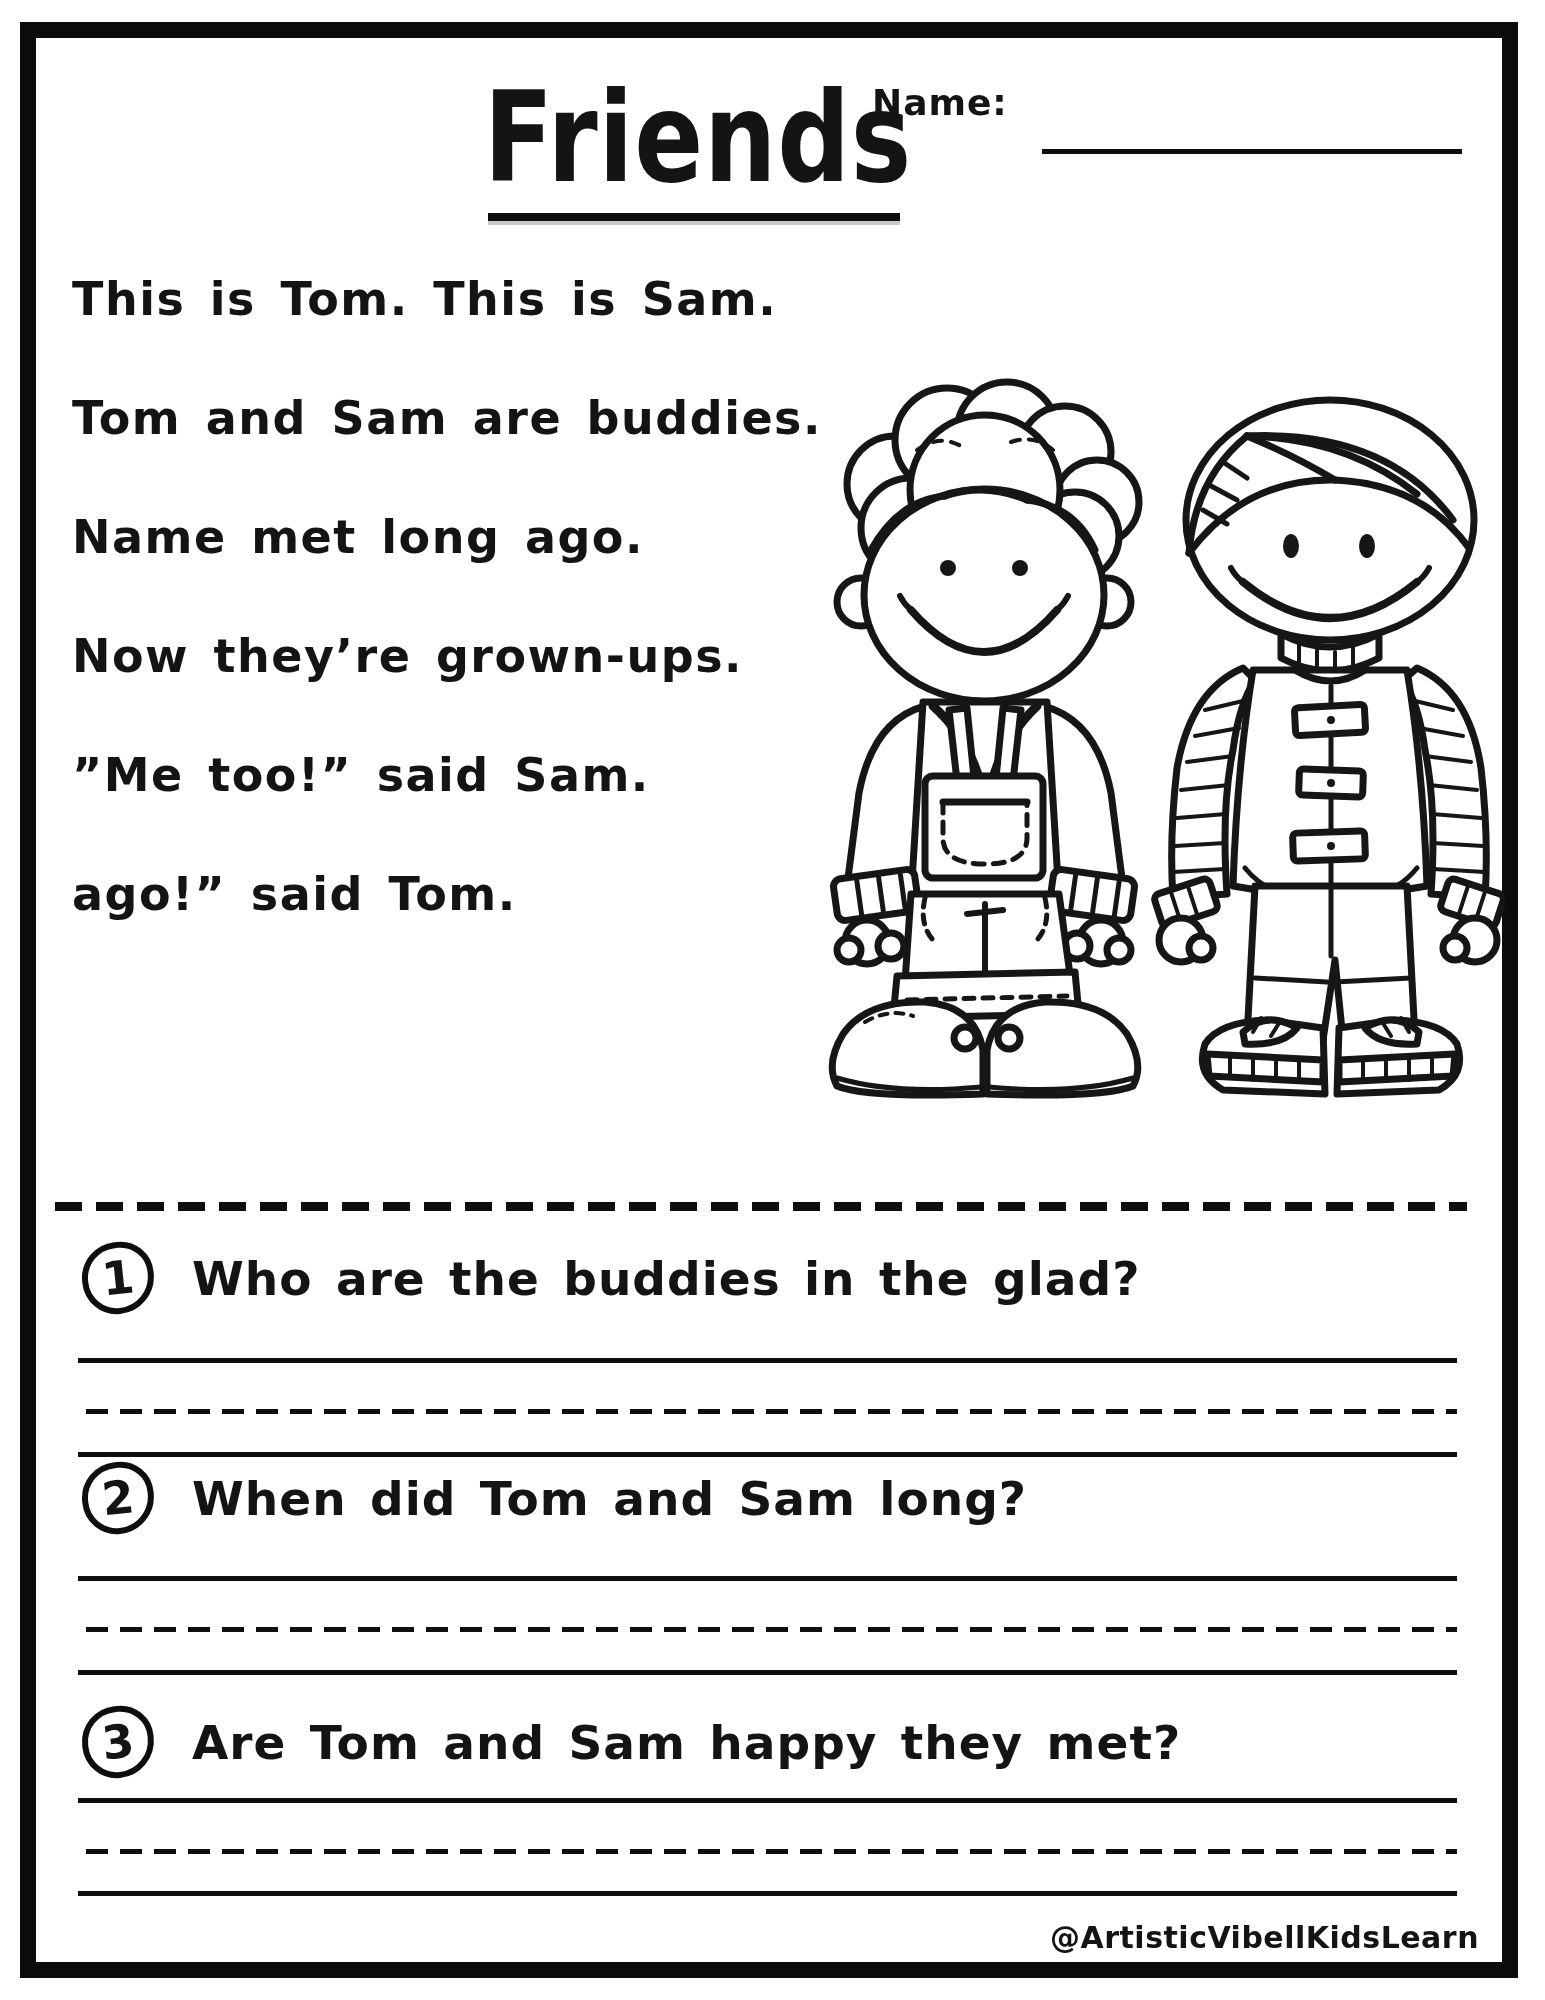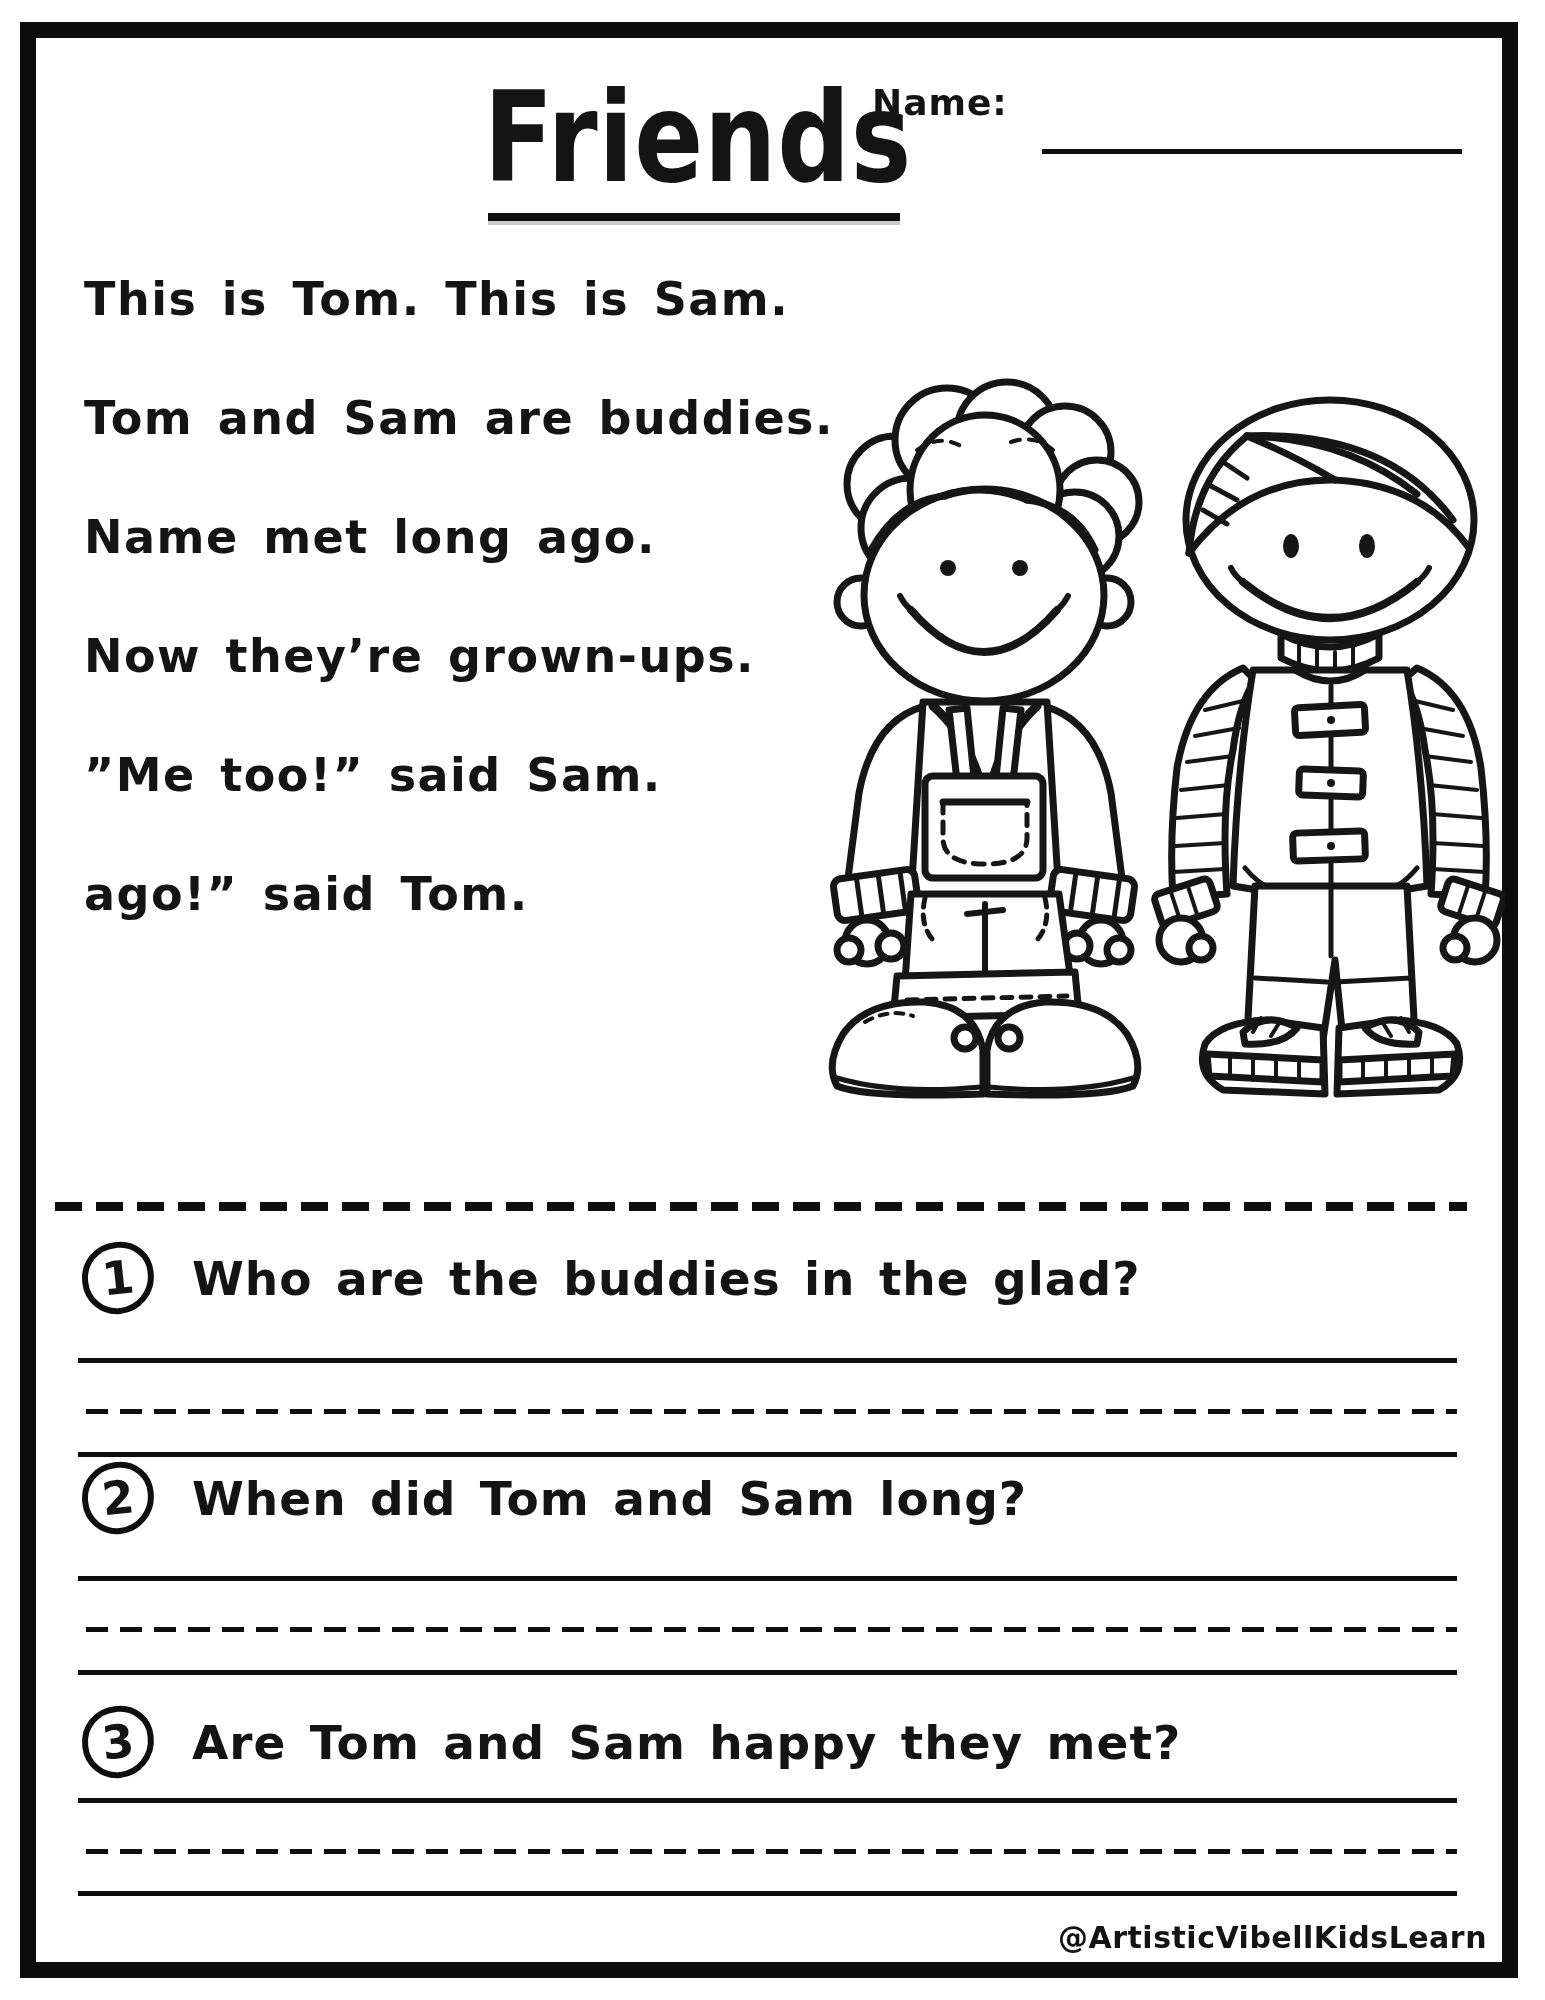--- a/index.html
+++ b/index.html
@@ -14,21 +14,21 @@
            font-size:124px; font-weight:700; letter-spacing:1px;
            transform:scaleX(0.82); transform-origin:center top; white-space:nowrap; }
   .title-underline { position:absolute; left:488px; top:213px; width:412px; height:8px;
            background:#0e0e0e; box-shadow:0 4px 0 #c9c9c9; }
 
   .name-label { position:absolute; left:872px; top:82px; font-size:36px; font-weight:700;
            letter-spacing:1px; }
   .name-line { position:absolute; left:1042px; top:149px; width:420px; height:5px;
            background:#0e0e0e; }
 
-  .story { position:absolute; left:84px; top:240px; width:720px; }
+  .story { position:absolute; left:72px; top:240px; width:720px; }
   .story .line { height:119px; line-height:119px; font-size:46px; font-weight:700;
            letter-spacing:1.5px; word-spacing:7px; white-space:nowrap; }
 
   .illustration { position:absolute; left:775px; top:338px; width:730px; height:782px; }
 
   .divider { position:absolute; left:55px; top:1202px; width:1412px; height:9px;
            background:repeating-linear-gradient(90deg,#0e0e0e 0 27px,transparent 27px 41px); }
 
   .question { position:absolute; left:82px; display:flex; align-items:center; gap:38px; }
   .q1 { top:1242px; } .q2 { top:1462px; } .q3 { top:1706px; }
@@ -38,21 +38,21 @@
   .q-text { font-size:47px; font-weight:700; letter-spacing:1px; word-spacing:6px;
            white-space:nowrap; }
 
   .ans-solid { position:absolute; left:78px; width:1379px; height:5px; background:#0e0e0e; }
   .ans-dashed { position:absolute; left:86px; width:1371px; height:5px;
            background:repeating-linear-gradient(90deg,#0e0e0e 0 22px,transparent 22px 34px); }
   .l1a{top:1358px;} .l1b{top:1409px;} .l1c{top:1452px;}
   .l2a{top:1576px;} .l2b{top:1627px;} .l2c{top:1670px;}
   .l3a{top:1798px;} .l3b{top:1849px;} .l3c{top:1891px;}
 
-  .credit { position:absolute; right:58px; top:1920px; font-size:30px; font-weight:700;
+  .credit { position:absolute; right:66px; top:1920px; font-size:30px; font-weight:700;
            letter-spacing:0.5px; }
 </style>
 </head>
 <body>
 
 <div class="sheet">
 
   <div class="frame"></div>
 
   <div class="title">Friends</div>

